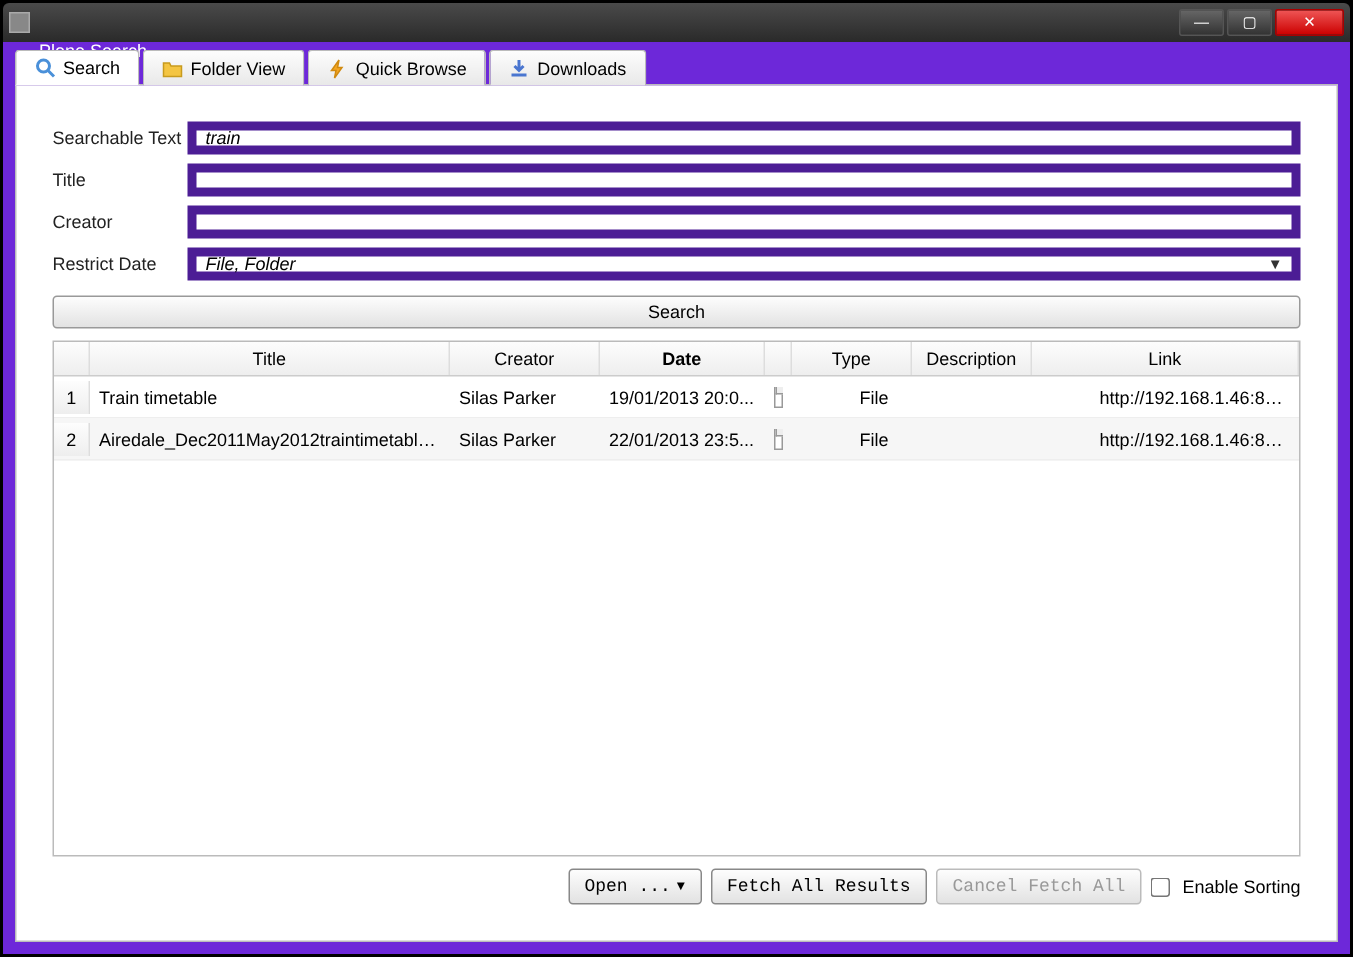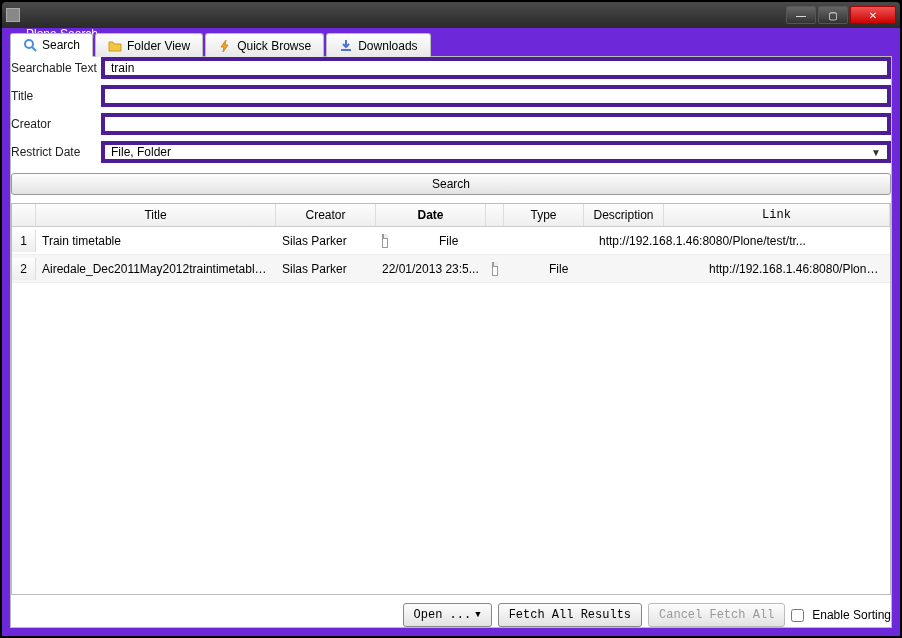--- a/index.html
+++ b/index.html
@@ -9,38 +9,38 @@
 .titlebar .ico { width: 14px; height: 14px; background: #888; margin-right: 6px; border: 1px solid #aaa; }
 .titlebar .title { flex: 1; font-size: 12px; margin-top: 37px; }
 .winbtns { display: flex; gap: 2px; }
 .winbtn { width: 30px; height: 18px; border: 1px solid #555; background: linear-gradient(#666,#333); color: #fff; font-size: 10px; display: flex; align-items: center; justify-content: center; border-radius: 2px; cursor: pointer; }
 .winbtn.close { width: 46px; background: linear-gradient(#e55,#c00); border-color: #a00; }
 .client { background: #6d28d9; height: 608px; padding: 4px 8px 8px 8px; display: flex; flex-direction: column; }
 .tabs { display: flex; border-bottom: 1px solid #bbb; }
 .tab { padding: 4px 12px; background: linear-gradient(#fdfdfd,#e8e8e8); border: 1px solid #bbb; border-bottom: none; margin-right: 2px; border-radius: 3px 3px 0 0; display: flex; align-items: center; gap: 5px; cursor: pointer; position: relative; top: 1px; }
 .tab.active { background: #fff; border-bottom: 1px solid #fff; }
 .tab .ticon { width: 14px; height: 14px; }
-.tabbody { background: #fff; border: 1px solid #bbb; border-top: none; flex: 1; padding: 0; display: flex; flex-direction: column; }
+.tabbody { background: #fff; border: 1px solid #bbb; border-top: none; flex: 1; padding: 24px; display: flex; flex-direction: column; }
 .formrow { display: flex; align-items: center; margin-bottom: 6px; }
 .formrow label { width: 90px; font-size: 12px; color: #222; }
-.formrow input, .formrow .select { flex: 1; height: 22px; border: 4px solid #4c1d95; padding: 2px 6px; font-size: 12px; background: #fff; }
+.formrow input, .formrow .select { flex: 1; height: 22px; border: 6px solid #4c1d95; padding: 2px 6px; font-size: 12px; background: #fff; font-style: italic; }
 .select { display: flex; align-items: center; justify-content: space-between; }
 .select .arrow { font-size: 10px; color: #333; }
 .searchbtn { width: 100%; height: 22px; border: 1px solid #999; background: linear-gradient(#fdfdfd,#e2e2e2); border-radius: 3px; margin: 4px 0 8px 0; cursor: pointer; font-size: 12px; }
 .table { flex: 1; border: 1px solid #bbb; background: #fff; overflow: hidden; display: flex; flex-direction: column; }
 .thead { display: flex; background: linear-gradient(#fdfdfd,#eee); border-bottom: 1px solid #ccc; }
 .th { padding: 4px 6px; border-right: 1px solid #ddd; text-align: center; font-size: 12px; }
 .th.rownum { width: 24px; }
 .th.title { width: 240px; }
 .th.creator { width: 100px; }
 .th.date { width: 110px; font-weight: bold; }
 .th.filler { width: 18px; border-right:1px solid #ddd;}
 .th.type { width: 80px; }
 .th.desc { width: 80px; }
-.th.link { flex: 1; font-family: Liberation Mono, monospace; }
+.th.link { flex: 1; }
 .tbody { flex: 1; overflow: auto; }
 .tr { display: flex; border-bottom: 1px solid #eee; align-items: center; height: 28px; }
 .tr:nth-child(even){ background:#f6f6f6; }
 .td { padding: 4px 6px; font-size: 12px; white-space: nowrap; overflow: hidden; text-overflow: ellipsis; }
 .td.rownum { width: 24px; text-align: center; background: linear-gradient(#fdfdfd,#eee); border-right: 1px solid #ddd; }
 .td.title { width: 240px; }
 .td.creator { width: 100px; }
 .td.date { width: 110px; }
 .td.filler { width:18px; display:flex; align-items:center; justify-content:center;}
 .td.type { width: 80px; margin-left: 39px; }
@@ -135,20 +135,21 @@
           <div class="th filler"></div>
           <div class="th type">Type</div>
           <div class="th desc">Description</div>
           <div class="th link">Link</div>
         </div>
         <div class="tbody">
           <div class="tr">
             <div class="td rownum">1</div>
             <div class="td title">Train timetable</div>
             <div class="td creator">Silas Parker</div>
+            <div class="td date">19/01/2013 20:0...</div>
             <div class="td filler">
                 <div class="fileico"></div>
               </div>
             <div class="td type">File</div>
             <div class="td desc"></div>
             <div class="td link">http://192.168.1.46:8080/Plone/test/tr...</div>
           </div>
           <div class="tr">
             <div class="td rownum">2</div>
             <div class="td title">Airedale_Dec2011May2012traintimetable.pdf</div>

